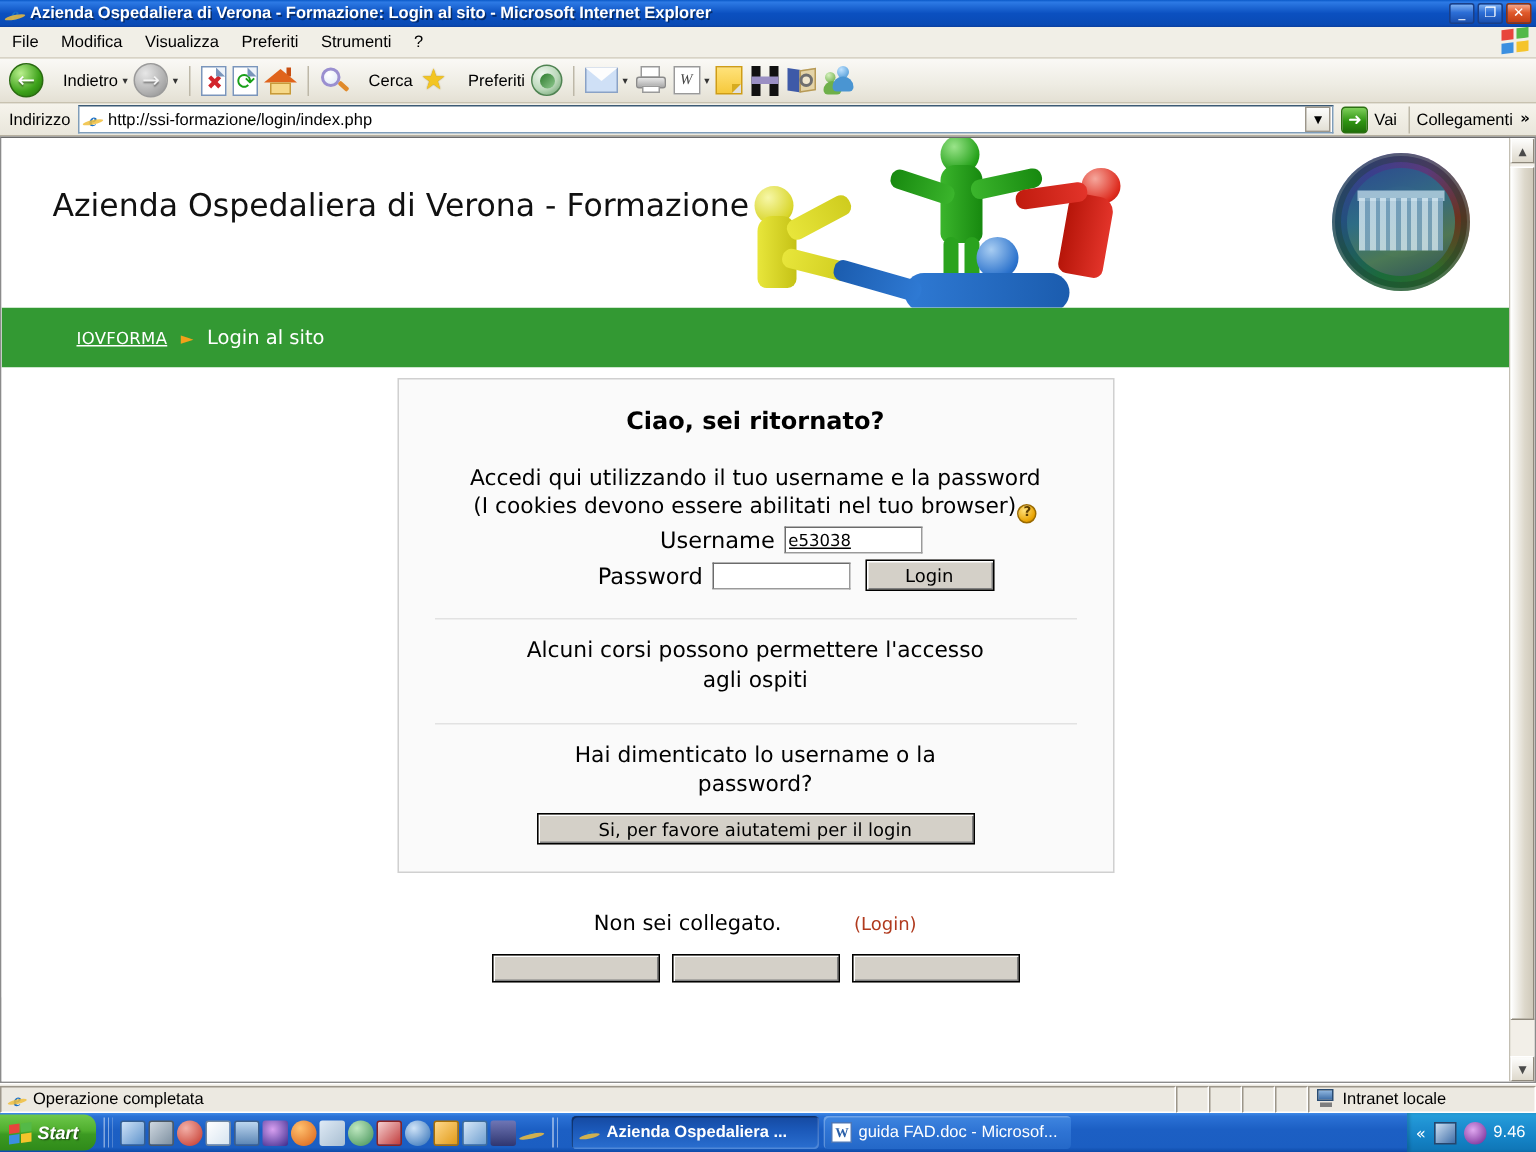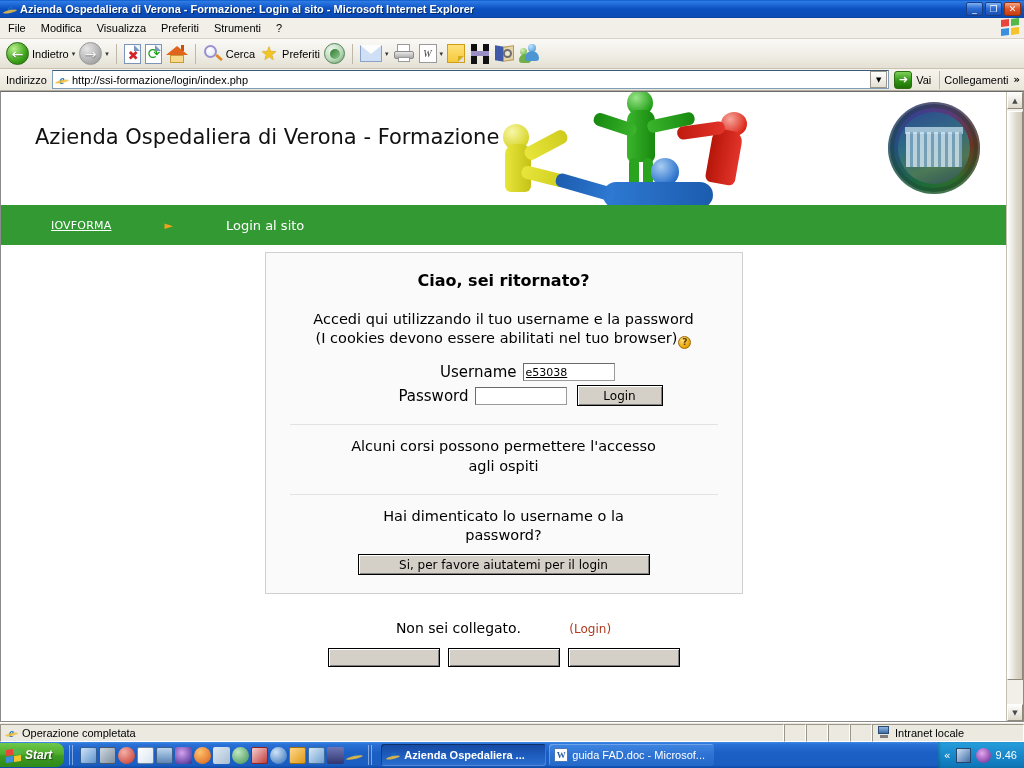--- a/index.html
+++ b/index.html
@@ -76,21 +76,21 @@
 
   
   #toolbar {
     height: 30px;
     background: linear-gradient(to bottom,#faf9f6,#eeece3 60%,#e4e0d4);
     border-bottom: 1px solid #c8c2b0;
     display: flex; align-items: center;
     padding-left: 4px;
   }
   .tbi { display: flex; align-items: center; height: 26px; padding: 0 2px; }
-  .tbi .lbl { font-size: 11px; margin-left: 3px; }
+  .tbi .lbl { font-size: 11px; margin-left: 13px; }
   .tbsep { width: 1px; height: 20px; background: #bdb8a8; margin: 0 5px; }
   .caret { font-size: 7px; margin-left: 3px; color: #333; font-family:"DejaVu Sans",sans-serif;}
 
   .ic { position: relative; display: inline-block; flex: none; }
 
   
   .ic-circ { width: 23px; height: 23px; border-radius: 50%; }
   .ic-circ.green { background: radial-gradient(circle at 33% 28%, #b9ef8d, #3da21a 60%, #1f6d07); border:1px solid #2a6a11;}
   .ic-circ.grey  { background: radial-gradient(circle at 33% 28%, #e7e7e7, #b2b2b2 60%, #8c8c8c); border:1px solid #9a9a9a;}
   .ic-circ .arw {
@@ -289,21 +289,21 @@
     background:#bcd7e6;opacity:.8;
   }
   #seal .txt{
     position:absolute;left:0;top:0;width:100%;height:100%;
     border-radius:50%;
     box-shadow: 0 0 0 6px rgba(30,60,40,.35) inset;
   }
 
   #crumbs {
     height:40px; background:#339933;
-    display:flex; align-items:center; padding-left:50px;gap:44px;
+    display:flex; align-items:center; padding-left:50px;
   }
   #crumbs a {
     color:#ffffff; font-size:11px; text-decoration:underline;
     font-family:"DejaVu Sans", sans-serif; letter-spacing:.2px;
   }
   #crumbs .sepa { color:#f3a11a; font-size:11px; margin:0 9px; font-family:"DejaVu Sans",sans-serif;}
   #crumbs .cur { color:#ffffff; font-size:13px; }
 
   #content { background:#fff; padding-top:7px; position:relative; min-height:420px; }
 
@@ -322,21 +322,21 @@
     text-align:center; font-size:14.5px; color:#000; line-height:1.33;
     font-family:"DejaVu Sans", sans-serif;
   }
   .help-ico {
     display:inline-block; width:13px;height:13px;border-radius:50%;
     background: radial-gradient(circle at 35% 30%, #ffe07a, #e8a200 70%, #b97c00);
     border:1px solid #9a6a00; color:#5a3c00; font-size:9px; font-weight:bold;
     line-height:11px; text-align:center; vertical-align:-2px; margin-left:1px;
     font-family:"DejaVu Sans", sans-serif;
   }
-  #credform { margin-top:14px; }
+  #credform { margin-top:2px; }
   .frow { display:flex; align-items:center; justify-content:center; margin-bottom:4px; }
   .frow label {
     font-size:15px; color:#000; text-align:right; width:130px; padding-right:6px;
     font-family:"DejaVu Sans", sans-serif;
   }
   .frow input.txt {
     width:92px; height:18px; font-size:11px; padding:1px 2px;
     border:1px solid #9a9a9a; border-top-color:#6b6b6b; border-left-color:#6b6b6b;
     background:#fff; font-family:"DejaVu Sans", sans-serif; color:#000;
     outline:none;

